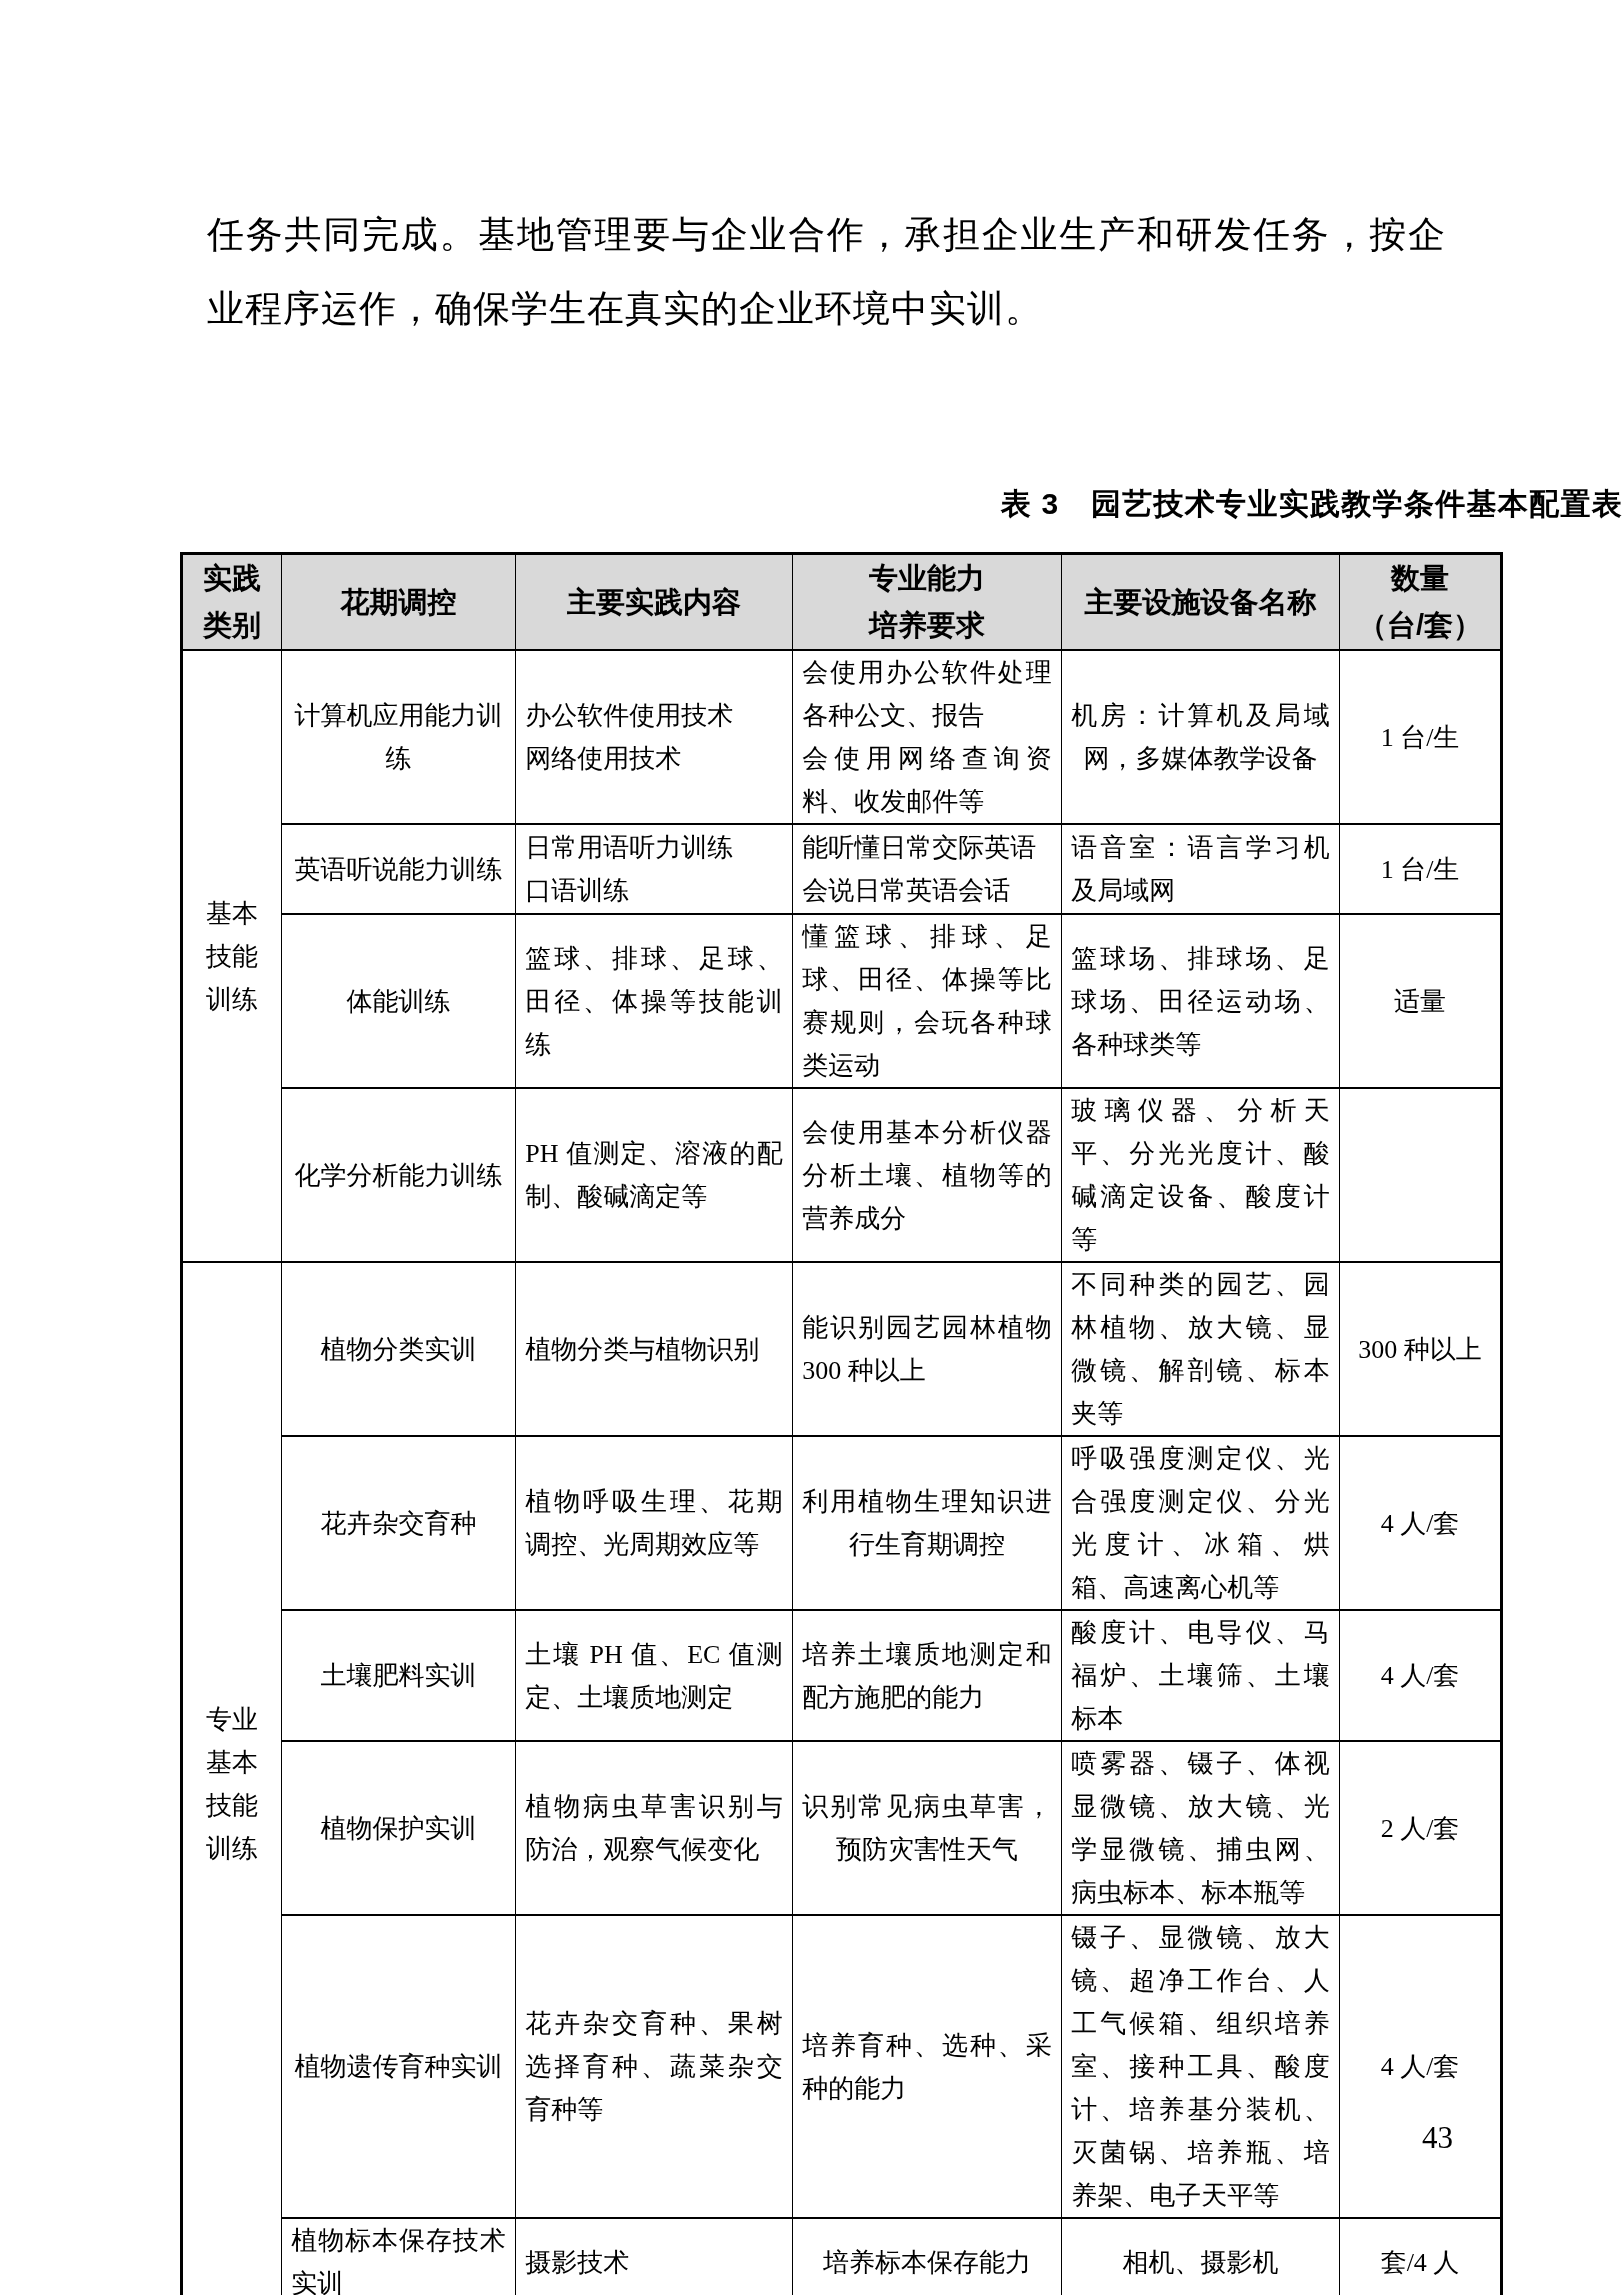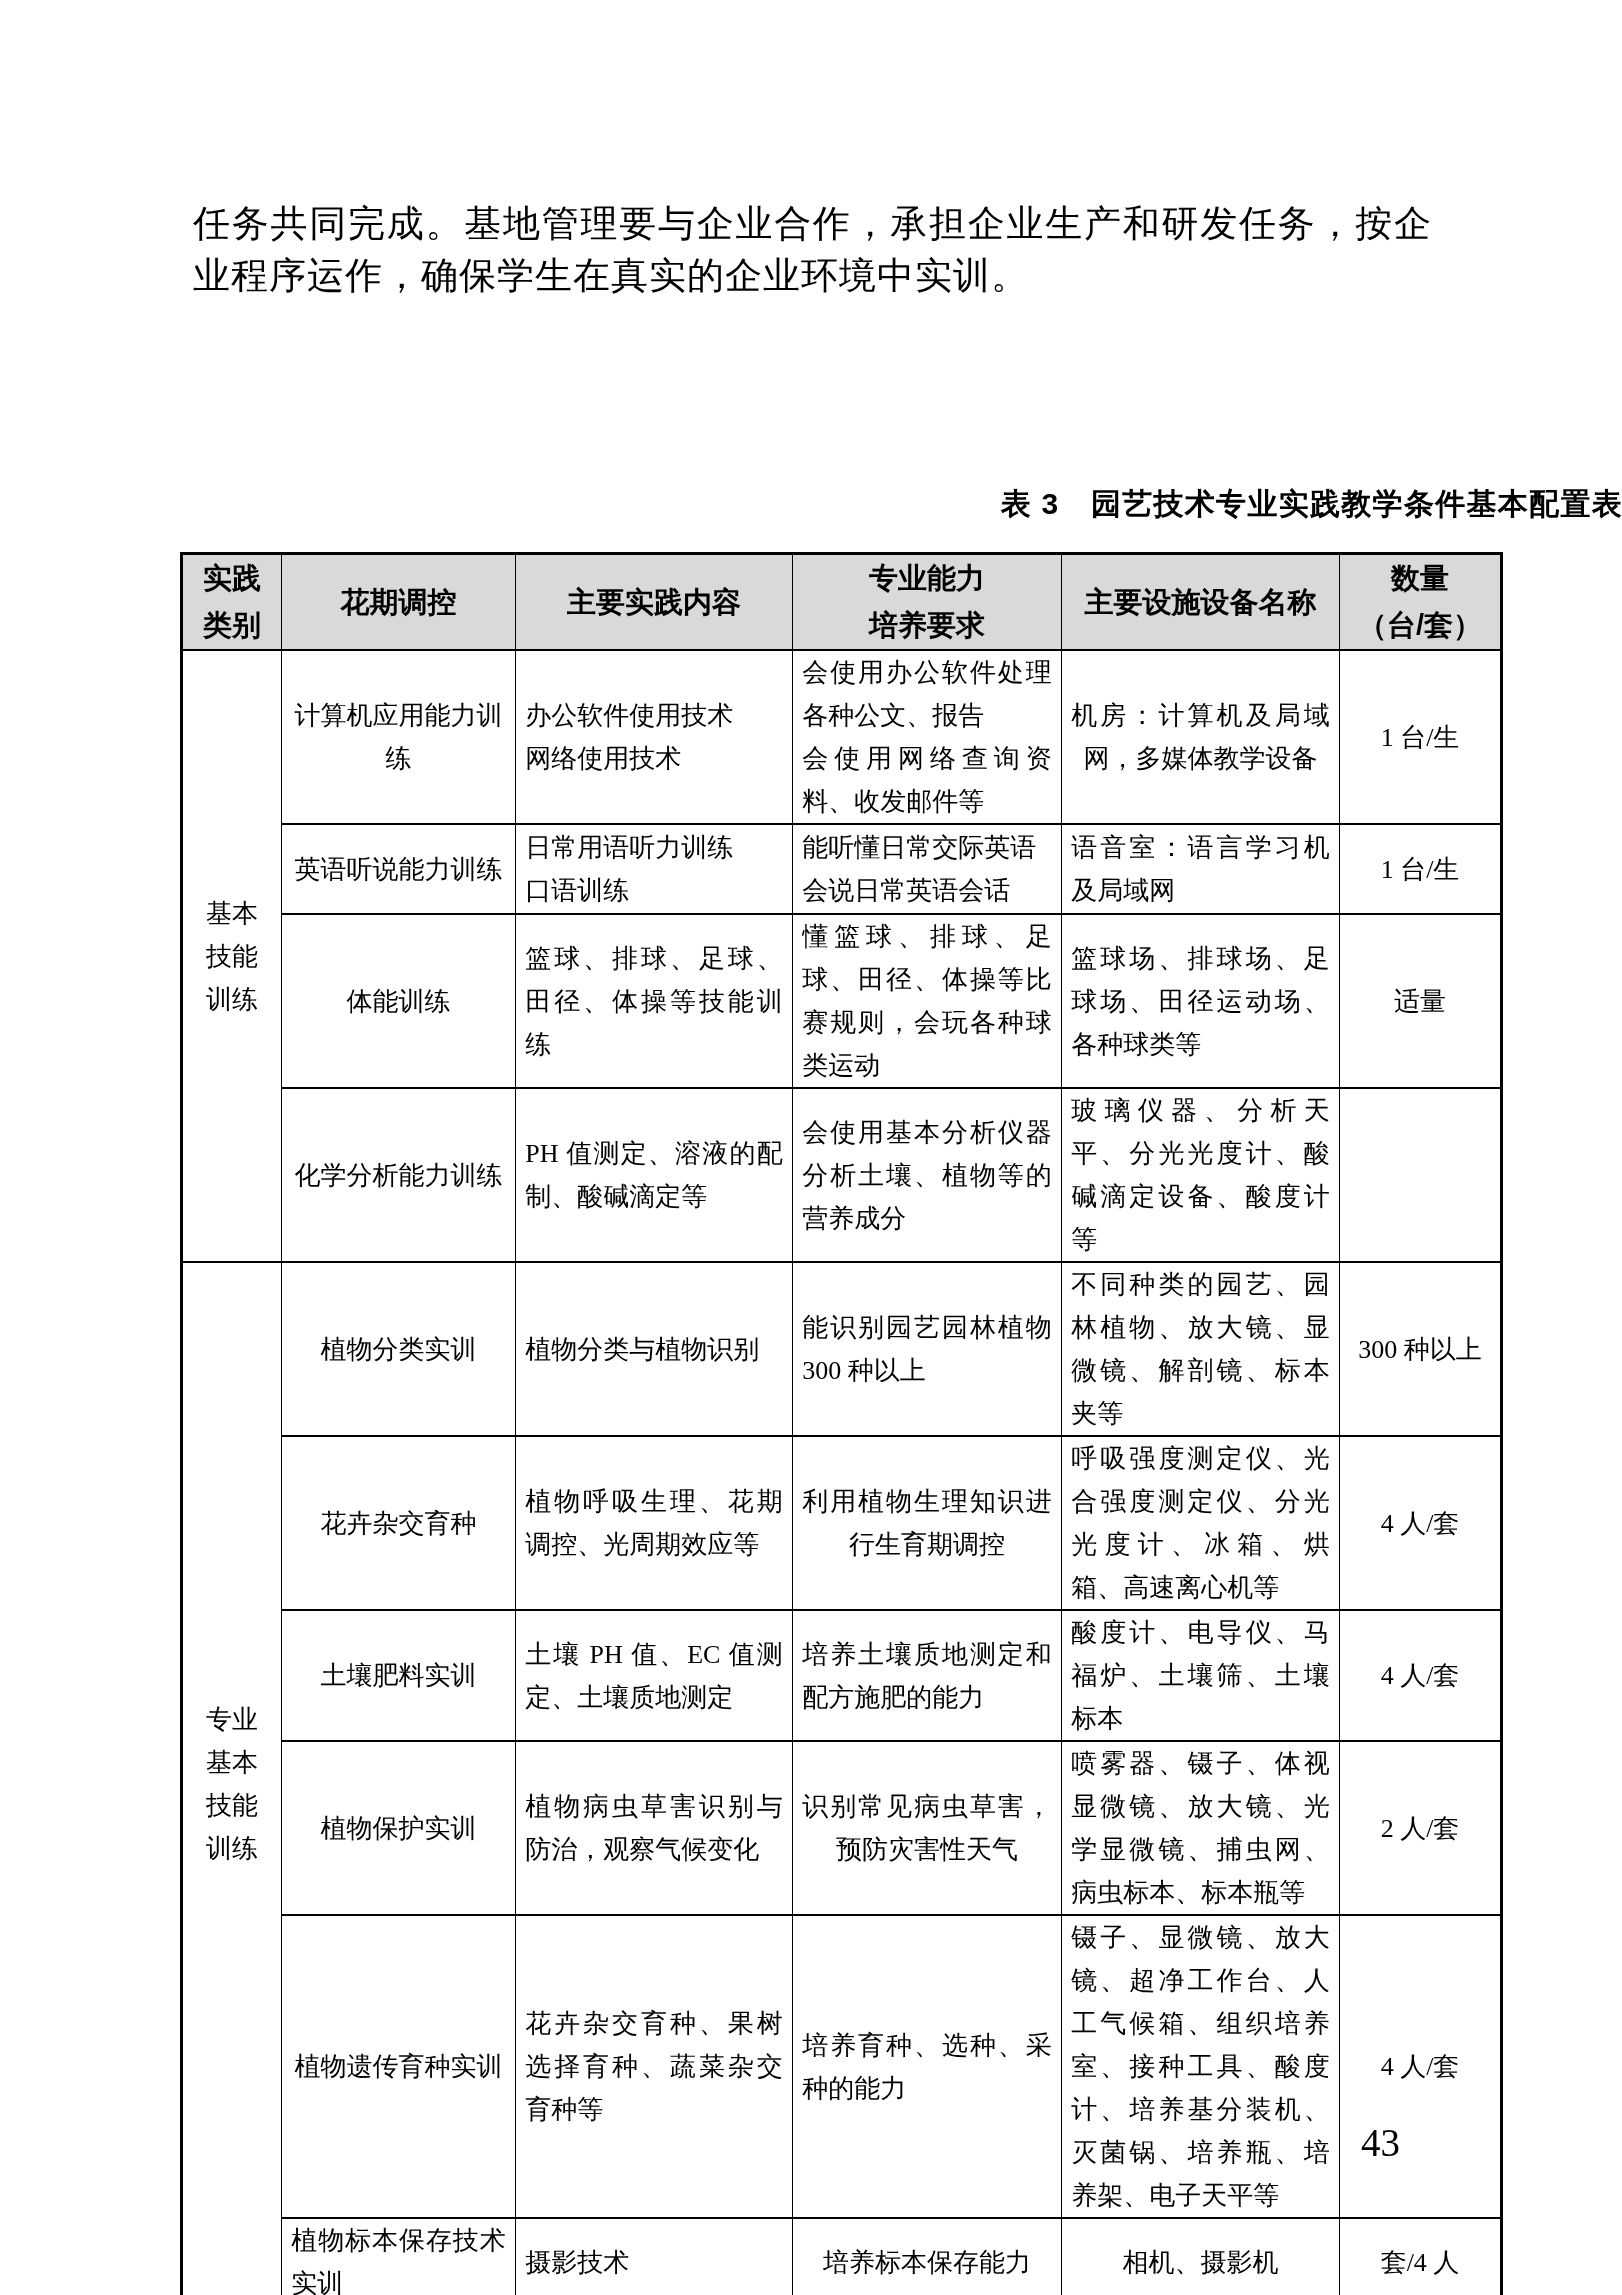--- a/index.html
+++ b/index.html
@@ -6,22 +6,22 @@
   body{
     width:1623px;height:2295px;
     background:#ffffff;
     position:relative;
     font-family:"Liberation Serif","DejaVu Serif",serif;
     color:#000;
   }
   
   .bodytext{
     position:absolute;
-    left:193px;top:198px;width:1239px;
-    font-size:37px;line-height:52px;
+    left:207px;top:198px;width:1239px;
+    font-size:37px;line-height:74px;
     letter-spacing:1px;
     text-align:justify;
   }
   .bodytext p{margin:0;}
   .bodytext p.indent{text-indent:2em;}
   
   .tbl-title{
     position:absolute;
     left:0;top:484px;width:1623px;
     text-align:right;
@@ -66,22 +66,22 @@
     padding:0 3.9px;
   }
   td.proj{padding:0 6.5px;}
   .aj{text-align:justify;text-align-last:left;}
   .ajc{text-align:justify;text-align-last:center;}
   .ac{text-align:center;}
   
   .pagenum{
     position:absolute;
     left:1361px;top:2120px;width:92px;
-    text-align:left;
-    font-size:39px;
+    text-align:right;
+    font-size:31px;
   }
 </style>
 </head>
 <body>
 
 <div class="bodytext">
   <p>任务共同完成。基地管理要与企业合作，承担企业生产和研发任务，按企业程序运作，确保学生在真实的企业环境中实训。</p>
 </div>
 
 <div class="tbl-title">表 3　园艺技术专业实践教学条件基本配置表</div>

